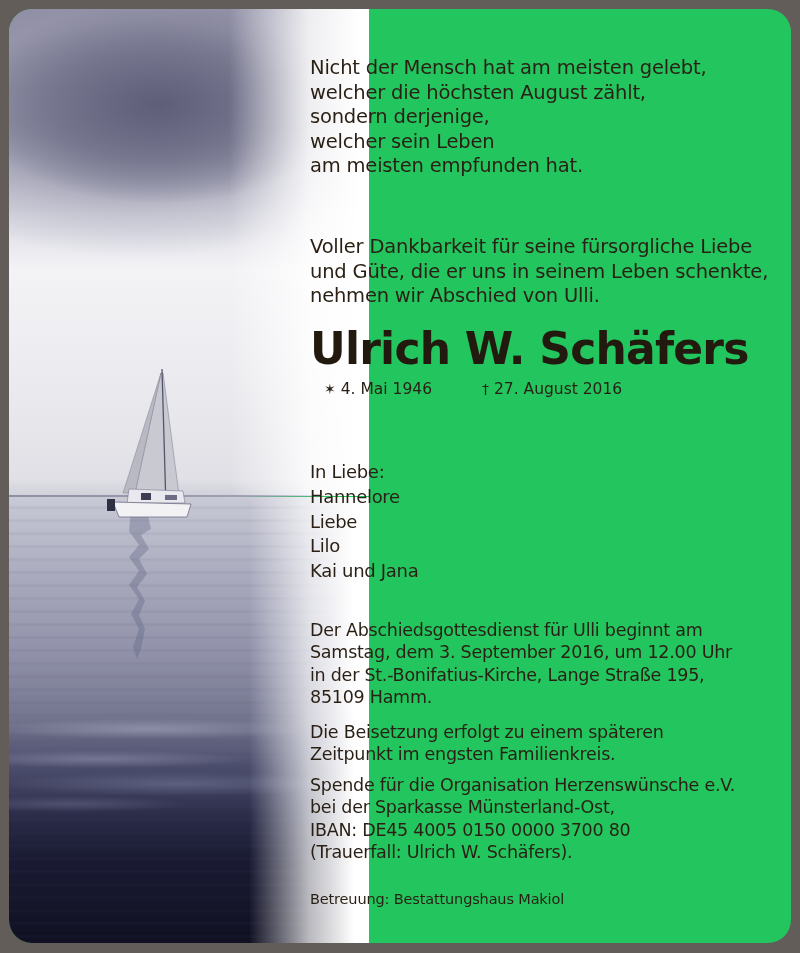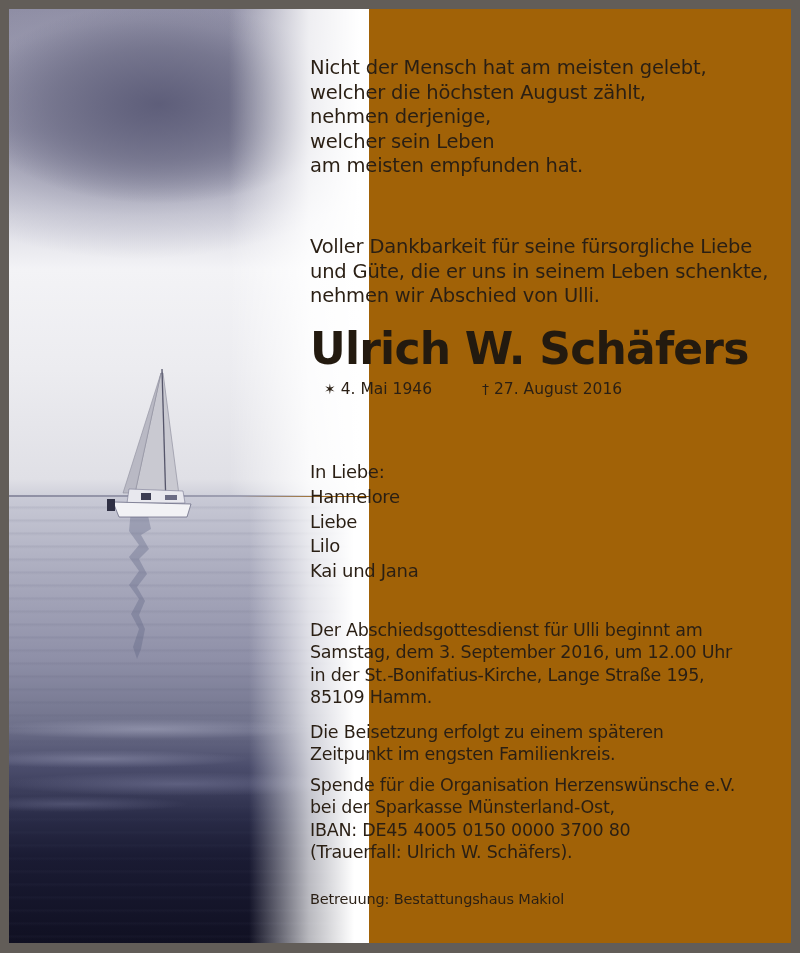--- a/index.html
+++ b/index.html
@@ -4,21 +4,21 @@
 <style>
   html, body { margin: 0; padding: 0; }
   body {
     width: 800px; height: 953px; overflow: hidden;
     background: #625d58;
     font-family: "DejaVu Sans", "Liberation Sans", sans-serif;
   }
   .frame {
     position: absolute; left: 9px; top: 9px;
     width: 782px; height: 934px;
-    background: #a16207; overflow: hidden;
+    background: #22c55e; overflow: hidden; border-radius: 23px;
   }
   
   .photo { position: absolute; left: 0; top: 0; width: 782px; height: 934px; }
   .sky {
     position: absolute; left: 0; top: 0; width: 360px; height: 487px;
     background:
       radial-gradient(ellipse 190px 100px at 150px 95px, rgba(92,92,120,0.95), rgba(110,110,135,0.75) 55%, rgba(150,150,170,0) 100%),
       radial-gradient(ellipse 260px 140px at 130px 110px, rgba(120,120,145,0.9), rgba(160,160,180,0.35) 70%, rgba(255,255,255,0) 100%),
       linear-gradient(180deg, #8d8ca3 0px, #9a99ae 120px, #d9d9e2 205px, #f3f3f6 260px, #ececf0 360px, #e0e0e6 470px, #cfd0da 487px);
   }
@@ -129,21 +129,21 @@
 
       <rect x="18" y="140" width="8" height="12" fill="#2f3044"></rect>
     </svg>
   </div>
 
   <div class="content">
 
     <div class="verse">
       <span class="line">Nicht der Mensch hat am meisten gelebt,</span>
       <span class="line">welcher die höchsten August zählt,</span>
-      <span class="line">nehmen derjenige,</span>
+      <span class="line">sondern derjenige,</span>
       <span class="line">welcher sein Leben</span>
       <span class="line">am meisten empfunden hat.</span>
     </div>
 
     <div class="thanks">
       <span class="line">Voller Dankbarkeit für seine fürsorgliche Liebe</span>
       <span class="line">und Güte, die er uns in seinem Leben schenkte,</span>
       <span class="line">nehmen wir Abschied von Ulli.</span>
     </div>
 

